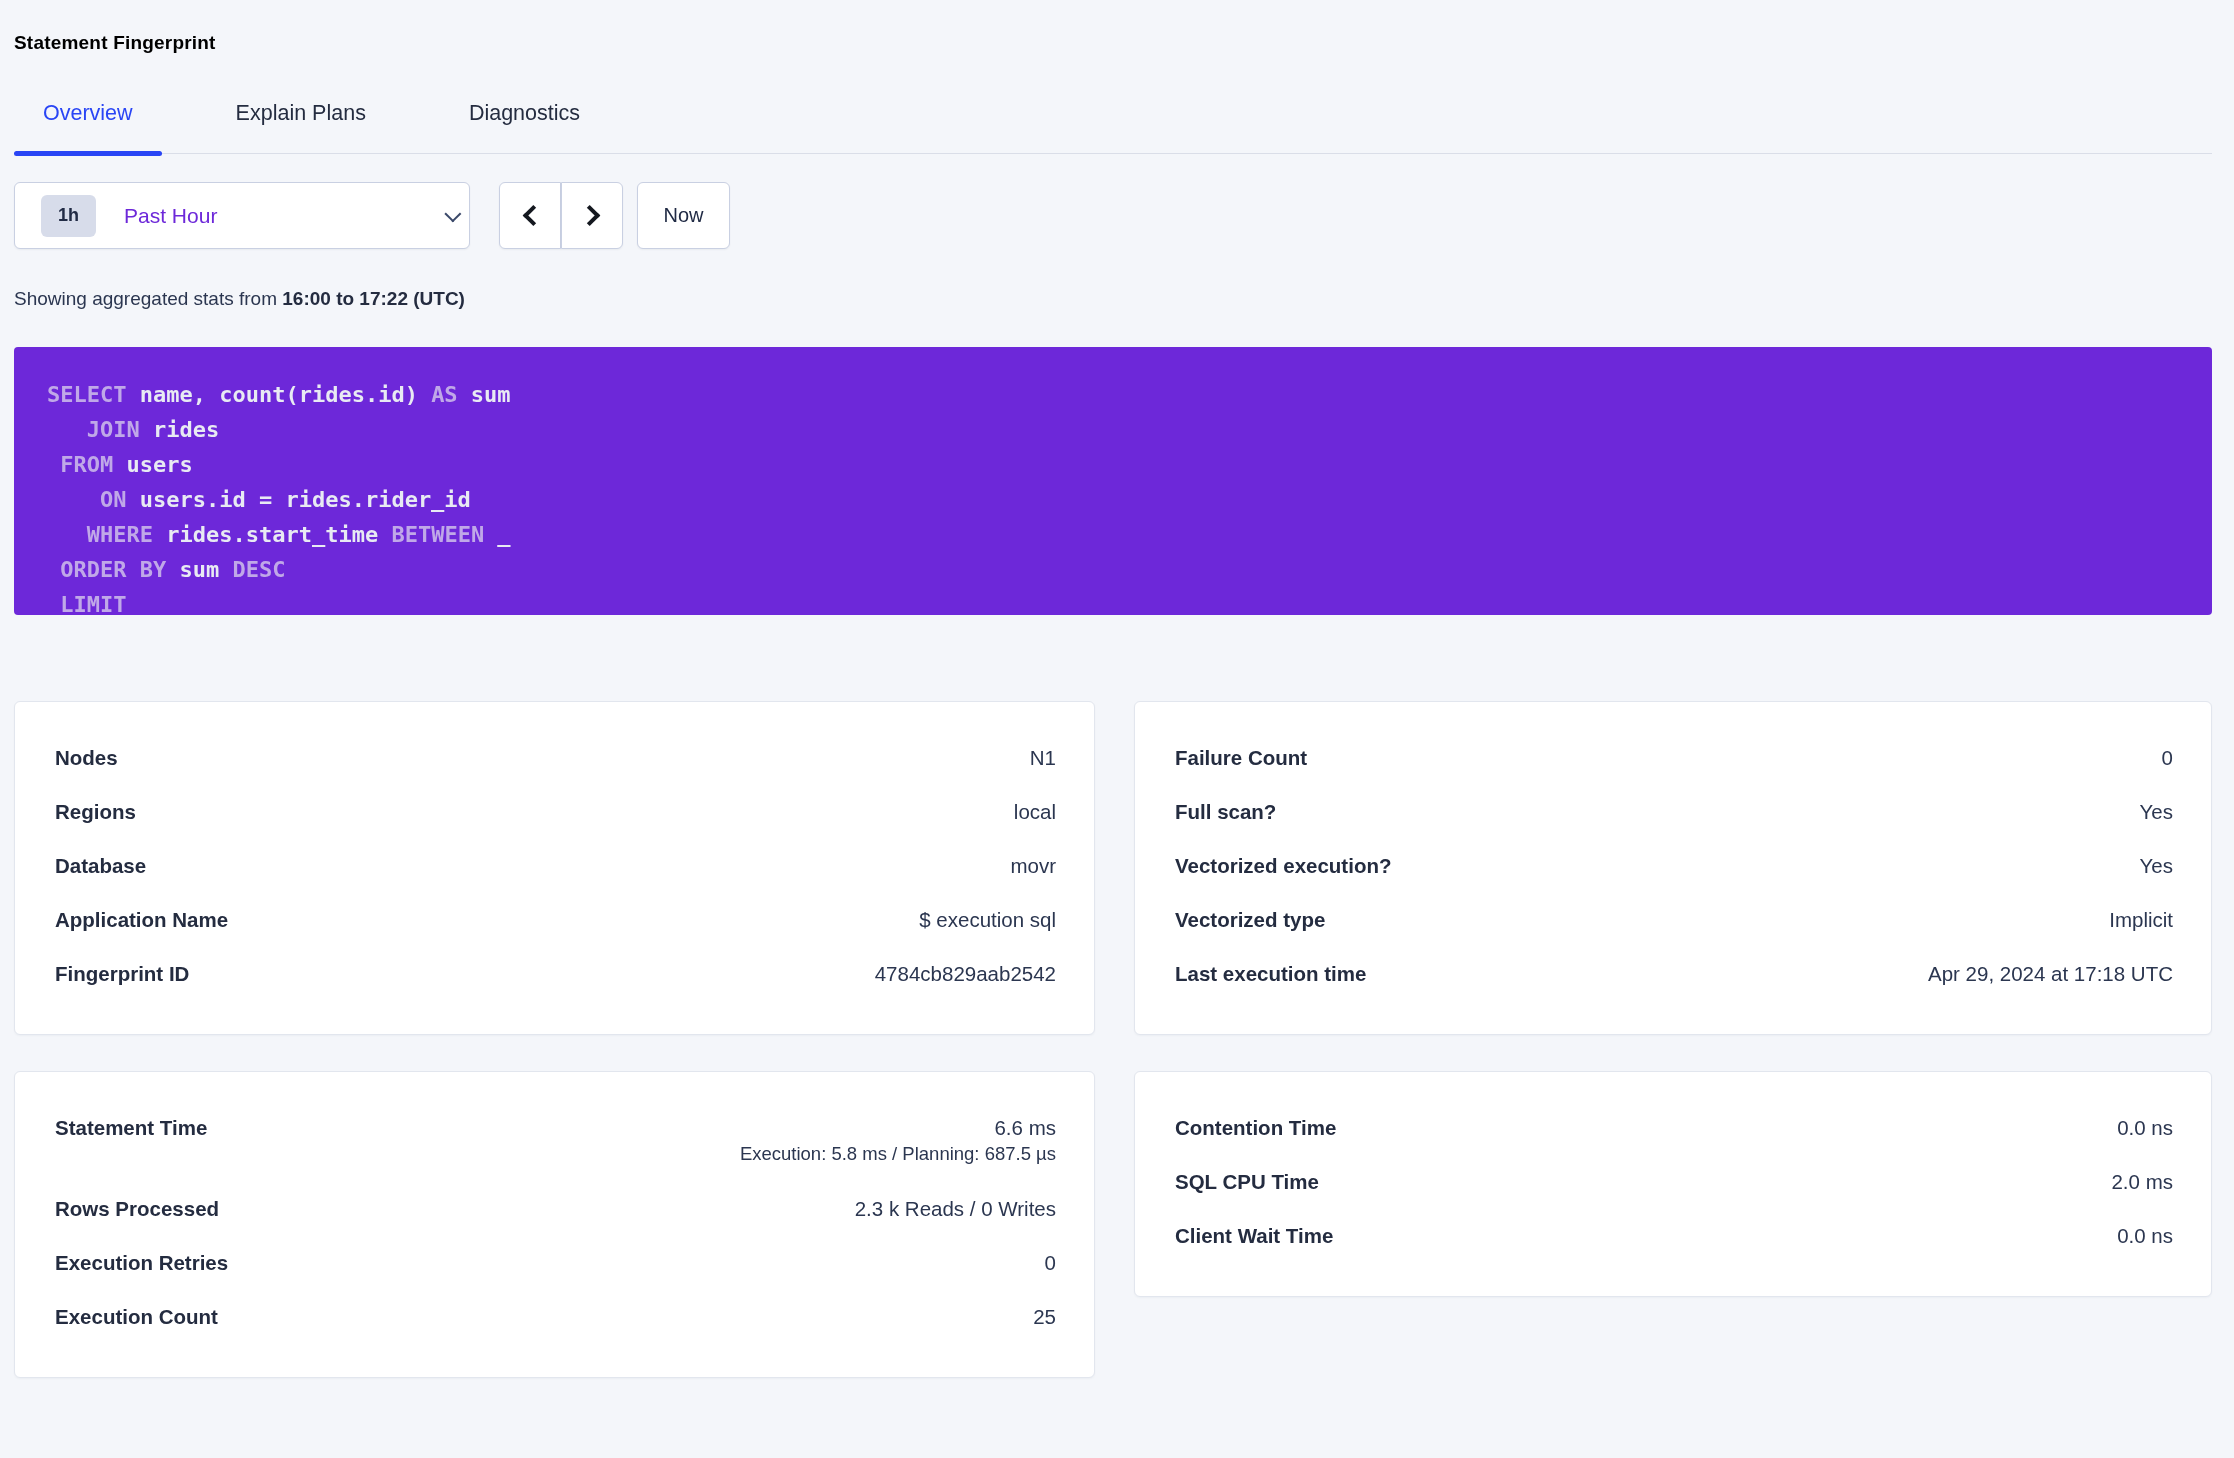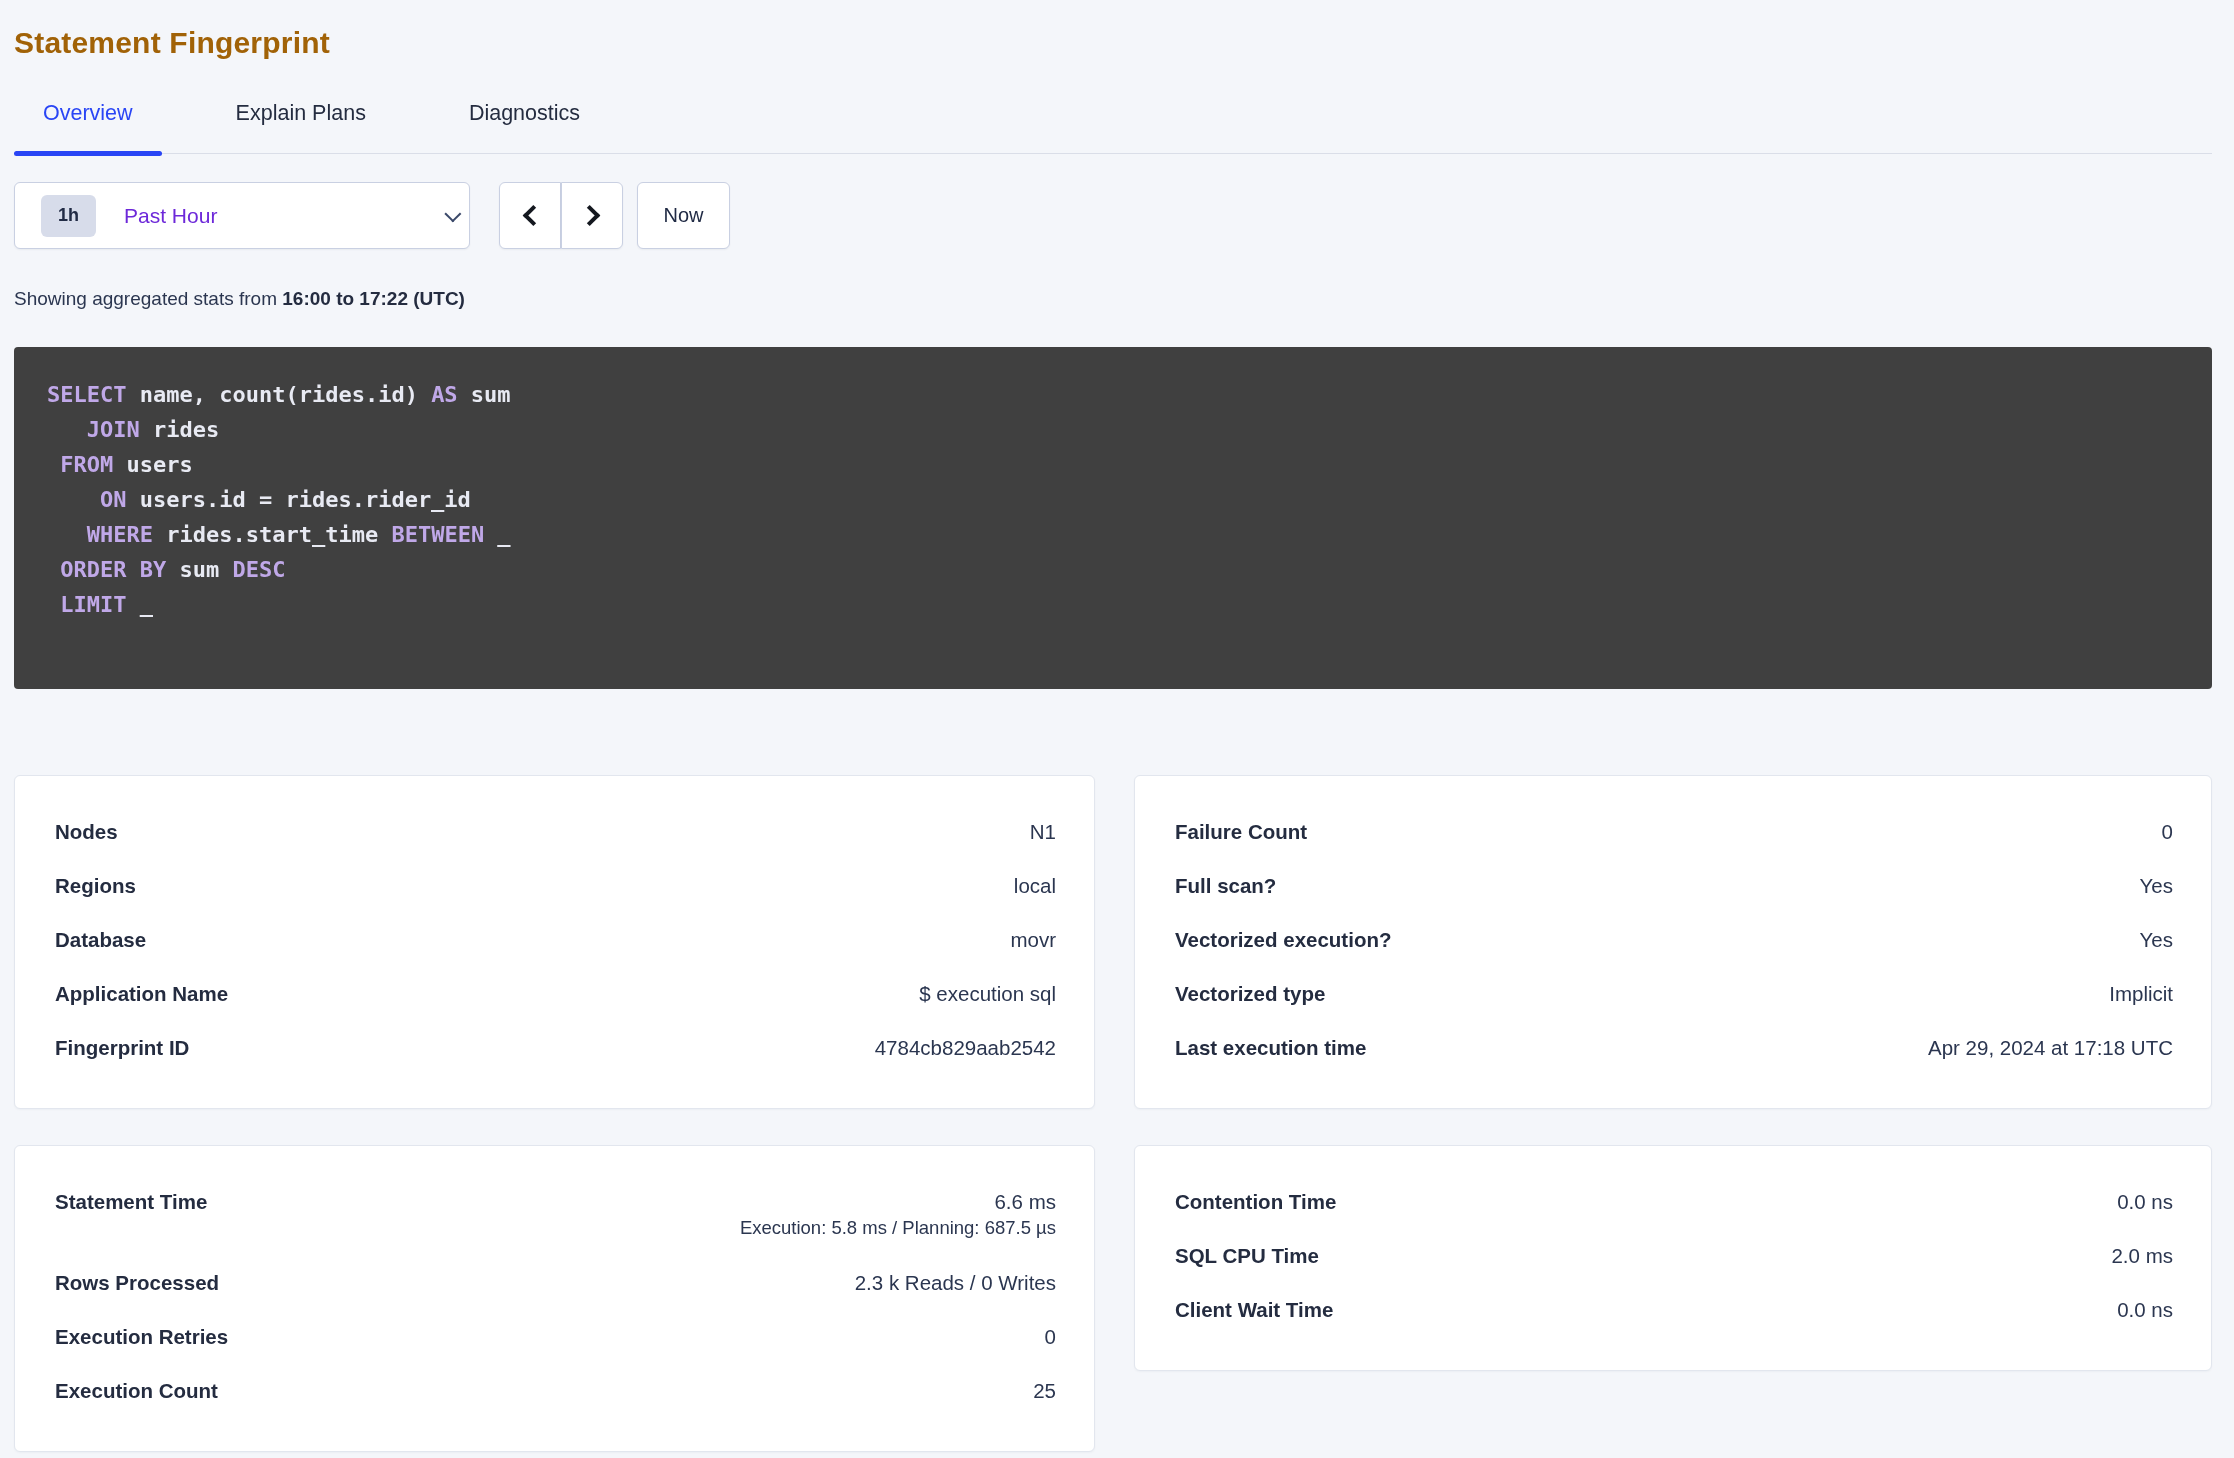--- a/index.html
+++ b/index.html
@@ -7,24 +7,24 @@
   body {
     font-family: "Liberation Sans", sans-serif;
     color: #242c40;
     overflow: hidden;
   }
   .page { padding: 0 22px 0 14px; }
 
   
   .page-title {
     margin-top: 26px;
-    font-size: 30px;
+    font-size: 19px;
     line-height: 34px;
     font-weight: 700;
-    color: #a16207;
+    color: #000000;
     letter-spacing: .2px;
   }
 
   
   .tabs {
     margin-top: 40px;
     display: flex;
     gap: 45px;
     border-bottom: 1px solid #dadee8;
     position: relative;
@@ -130,22 +130,22 @@
     margin-top: 39px;
     font-size: 19px;
     color: #2b3650;
   }
   .stats-line .range { font-weight: 700; color: #242c40; }
 
   
   .sql-box {
     margin-top: 37px;
     width: 2198px;
-    height: 342px;
-    background: #404040;
+    height: 268px;
+    background: #6d28d9;
     border-radius: 4px;
     padding: 30px 40px 16px 33px;
     overflow: hidden;
   }
   .sql-line {
     font-family: "DejaVu Sans Mono", monospace;
     font-size: 22px;
     line-height: 35px;
     white-space: pre;
     font-weight: 700;

